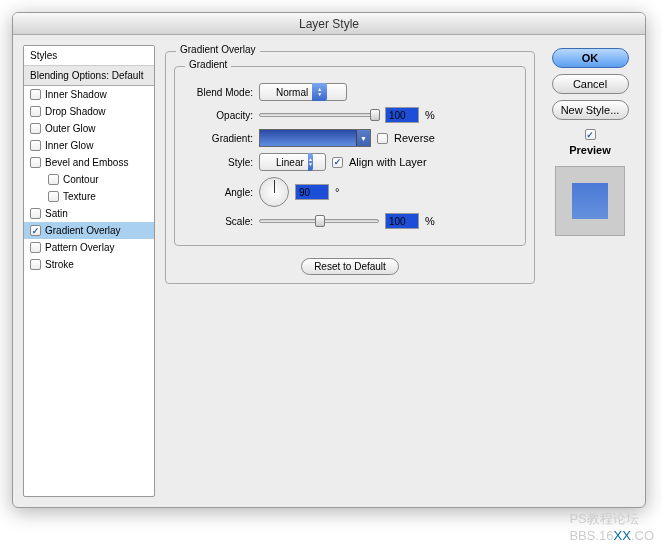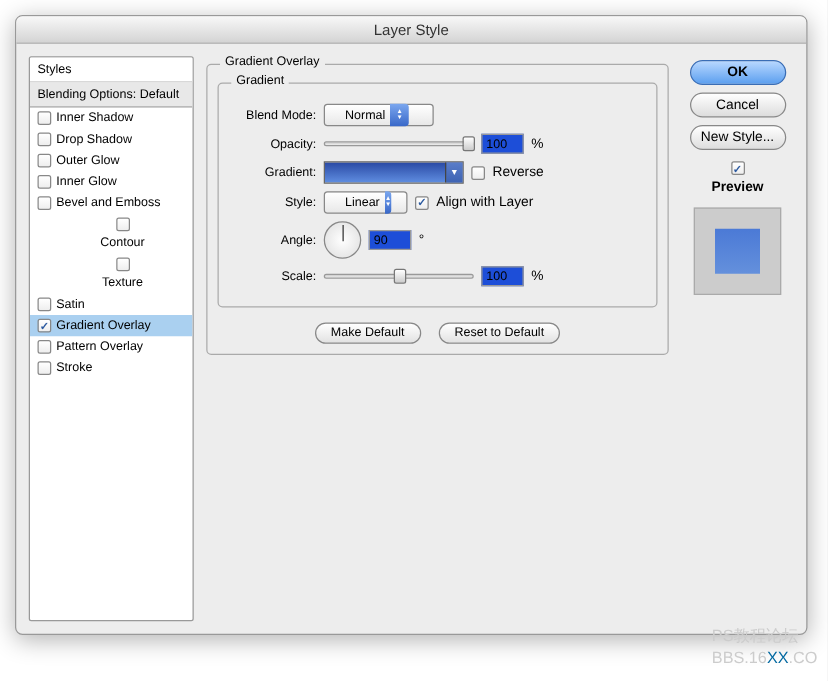--- a/index.html
+++ b/index.html
@@ -57,21 +57,21 @@
       padding: 3px 6px;
       display: flex;
       align-items: center;
       gap: 4px;
       cursor: pointer;
       font-size: 10px;
     }
     .sidebar-item.selected {
       background: #aad0f0;
     }
-    .sidebar-item.indent { padding-left: 24px; flex-direction: column; }
+    .sidebar-item.indent { padding-left: 24px; }
     .checkbox {
       width: 11px;
       height: 11px;
       border: 1px solid #888;
       background: linear-gradient(#fff, #eee);
       border-radius: 2px;
       display: inline-flex;
       align-items: center;
       justify-content: center;
       flex-shrink: 0;
@@ -248,21 +248,21 @@
     .small-btn{
       border:1px solid #888;
       border-radius:10px;
       background:linear-gradient(#fff,#e2e2e2);
       padding:2px 12px;
       font-size:10px;
       cursor:pointer;
     }
     .watermark{
       position:absolute;
-      bottom:12px;right:8px;
+      bottom:2px;right:8px;
       font-size:13px;
       color:#ccc;
       font-family:Arial;
     }
     .watermark .red{color:#0369a1;}
   </style>
 </head>
 <body>
 
 <div class="window">
@@ -372,21 +372,20 @@
           <div class="row">
             <span class="row-label">Scale:</span>
             <div class="slider">
                 <div class="slider-thumb" style="left:55px"></div>
               </div>
             <input class="num-input" value="100" style="">
             <span>%</span>
           </div>
         </div>
         <div class="button-row">
-          <div class="small-btn">Make Default</div>
           <div class="small-btn">Reset to Default</div>
         </div>
       </div>
     </div>
 
     <div class="right-panel">
       <div class="mac-button primary">OK</div>
       <div class="mac-button">Cancel</div>
       <div class="mac-button">New Style...</div>
       <div style="margin-top:6px;display:flex;align-items:center;gap:4px;flex-direction:column;">

